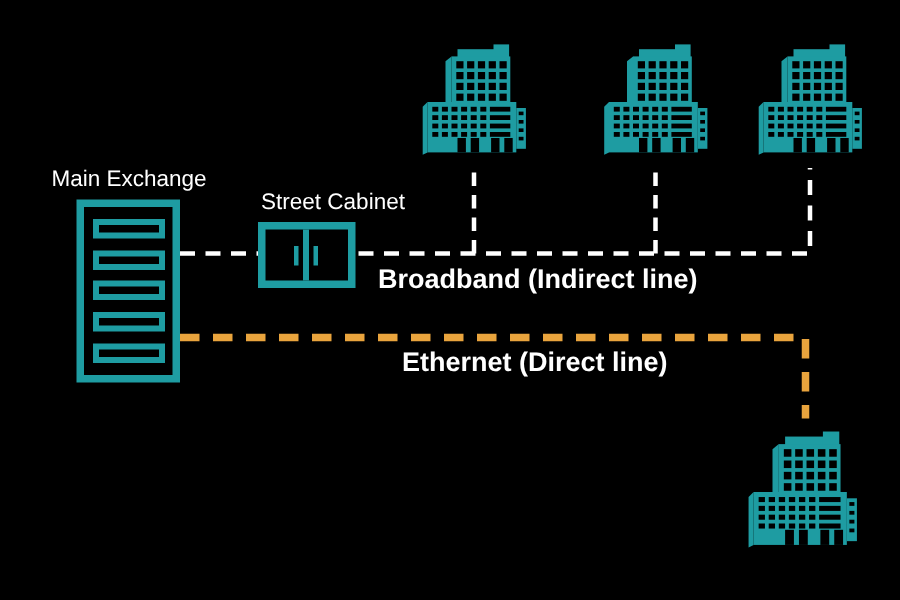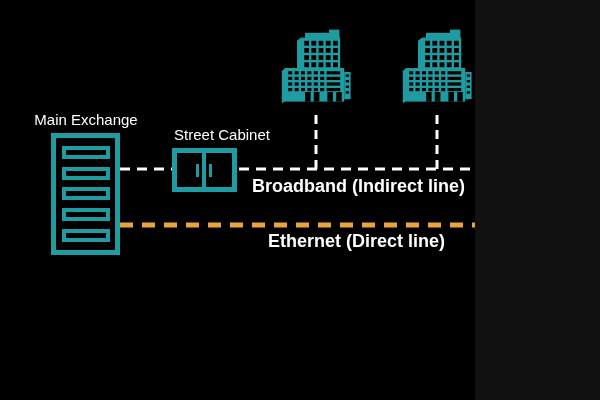--- a/index.html
+++ b/index.html
@@ -4,21 +4,21 @@
 <style>
   :root{
     --background:#000000;
     --teal:#1e9ca2;
     --broadband-line:#ffffff;
     --ethernet-line:#e9a43d;
     --label-text:#ffffff;
   }
   html,body{margin:0;padding:0;background:#111;}
   .stage{
-    position:relative;width:475px;height:400px;overflow:hidden;
+    position:relative;width:600px;height:400px;overflow:hidden;
     background:var(--background);
     font-family:"Liberation Sans", sans-serif;
   }
   .overlay{position:absolute;left:0;top:0;width:600px;height:400px;}
   .line-broadband{stroke:var(--broadband-line);stroke-width:3;fill:none;stroke-dasharray:10 7;}
   .line-drop{stroke:var(--broadband-line);stroke-width:3;fill:none;stroke-dasharray:9 6;}
   .line-ethernet{stroke:var(--ethernet-line);stroke-width:5;fill:none;stroke-dasharray:13 9;}
 
   .building{position:absolute;}
   .bs{fill:var(--teal);}

